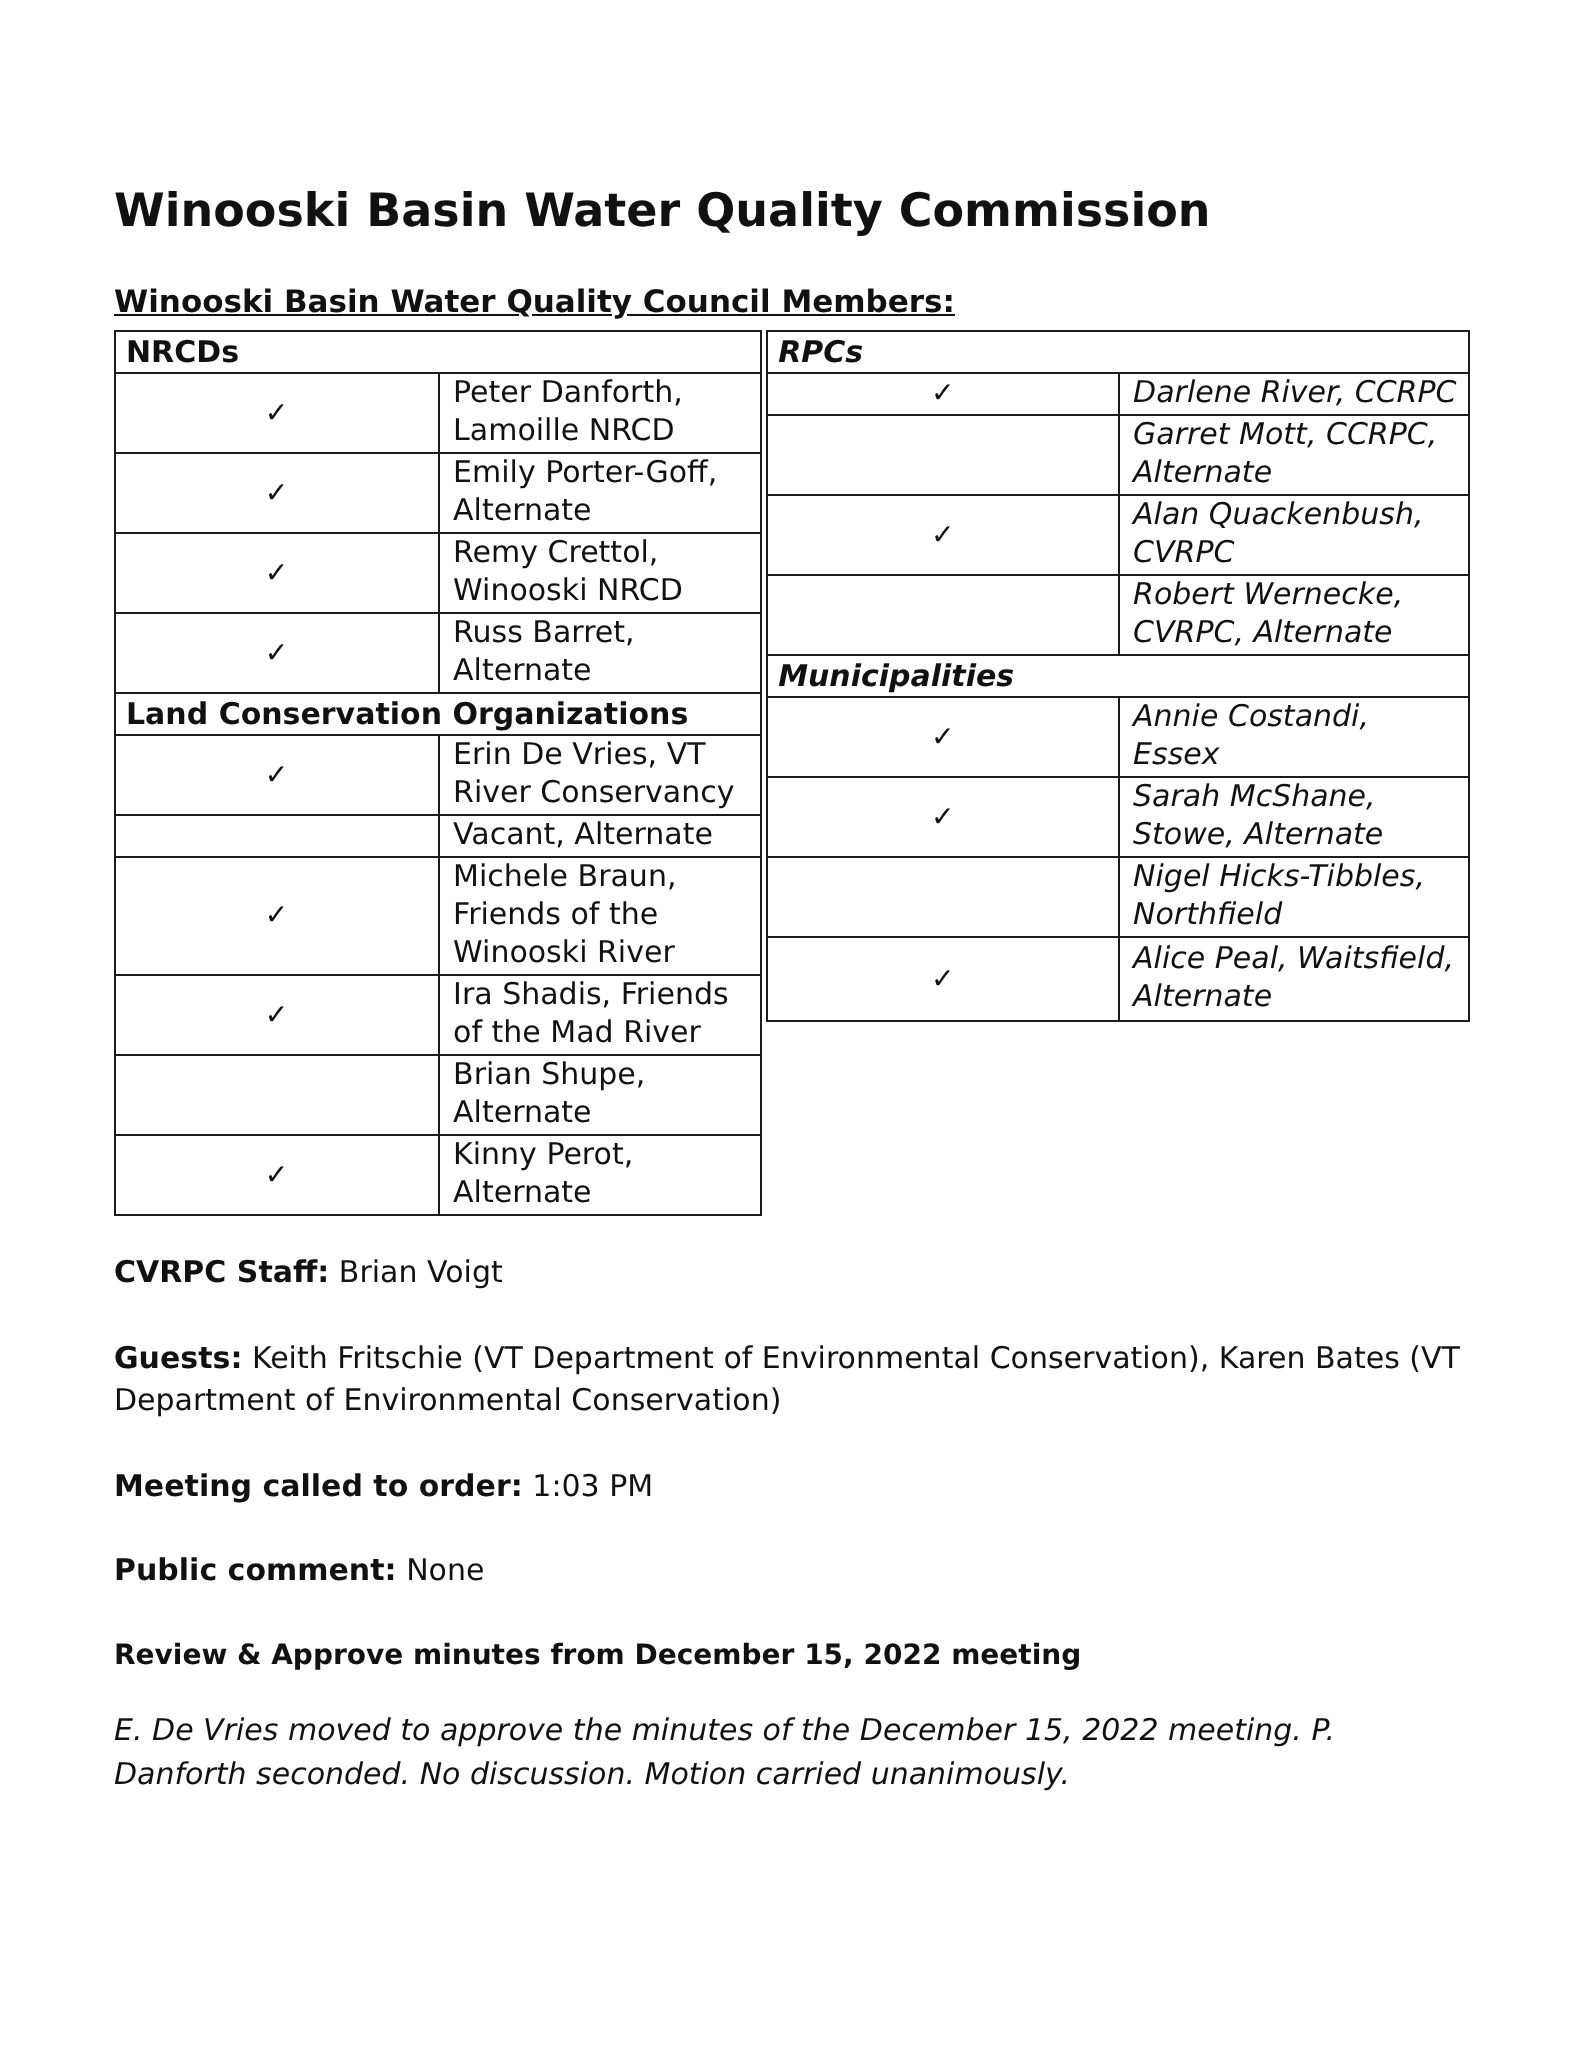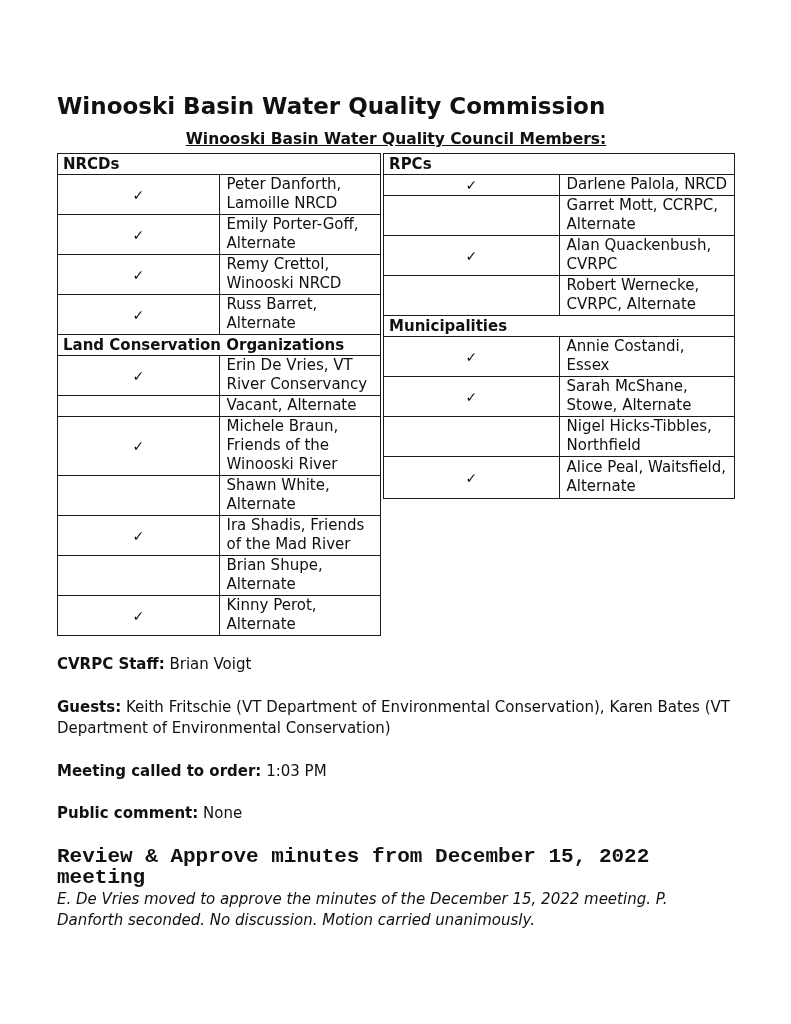--- a/index.html
+++ b/index.html
@@ -15,42 +15,41 @@
     background: #ffffff;
     color: #111111;
     font-family: "DejaVu Sans", "Liberation Sans", sans-serif;
     padding: 91px 56px 0 57px;
     overflow: hidden;
   }
   .doc-title {
     font-weight: bold;
     font-size: 23px;
     line-height: 30px;
-    margin: 0 0 8px 0;
+    margin: 0 0 20px 0;
   }
   .members-heading {
     font-size: 15.5px;
     font-weight: bold;
     text-decoration: underline;
     margin: 0 0 4px 0;
     line-height: 20px;
-    text-align: center;
   }
   .tables {
     display: flex;
     align-items: flex-start;
     gap: 2px;
     margin-bottom: 18px;
   }
   table {
     border-collapse: collapse;
     table-layout: fixed;
   }
   table.tbl-left  { width: 349px; }
-  table.tbl-right { width: 379px; }
+  table.tbl-right { width: 379px; font-style: italic; }
   td {
     border: 1.5px solid #1c1c1c;
     overflow: hidden;
   }
   tr { height: 21px; }
   tr.tall { height: 42px; }
   td.check {
     text-align: center;
     vertical-align: middle;
     font-size: 14px;
@@ -71,29 +70,28 @@
     padding: 0 15px 1px 5px;
   }
   .block {
     font-size: 15px;
     line-height: 21.5px;
     margin: 0 0 21px 0;
   }
   .block b { font-weight: bold; margin-top: 40px; }
   .section-heading {
     font-weight: bold;
-    font-size: 21px;
+    font-size: 14px;
     line-height: 21.5px;
     margin: 0;
-    font-family: Liberation Mono, monospace;
   }
   .section-body {
     font-size: 15px;
     line-height: 21.5px;
-    margin: 0 0 21px 0;
+    margin: 16px 0 21px 0;
   }
   .italic-body {
     font-style: italic;
     max-width: 648px;
   }
 </style>
 </head>
 <body>
 
 <div class="page">
@@ -136,24 +134,20 @@
         </tr>
         <tr>
           <td class="check"></td>
           <td class="name">Vacant, Alternate</td>
         </tr>
         <tr class="tall">
           <td class="check">✓</td>
           <td class="name">Michele Braun, Friends of the Winooski River</td>
         </tr>
         <tr>
-          <td class="check"></td>
-          <td class="name">Shawn White, Alternate</td>
-        </tr>
-        <tr>
           <td class="check">✓</td>
           <td class="name">Ira Shadis, Friends of the Mad River</td>
         </tr>
         <tr>
           <td class="check"></td>
           <td class="name">Brian Shupe, Alternate</td>
         </tr>
         <tr>
           <td class="check">✓</td>
           <td class="name">Kinny Perot, Alternate</td>
@@ -161,21 +155,21 @@
       </tbody>
     </table>
 
     <table class="tbl-right">
       <tbody>
         <tr>
           <td class="header" colspan="2">RPCs</td>
         </tr>
         <tr>
           <td class="check">✓</td>
-          <td class="name">Darlene Palola, NRCD</td>
+          <td class="name">Darlene River, CCRPC</td>
         </tr>
         <tr>
           <td class="check"></td>
           <td class="name">Garret Mott, CCRPC, Alternate</td>
         </tr>
         <tr>
           <td class="check">✓</td>
           <td class="name">Alan Quackenbush, CVRPC</td>
         </tr>
         <tr>

